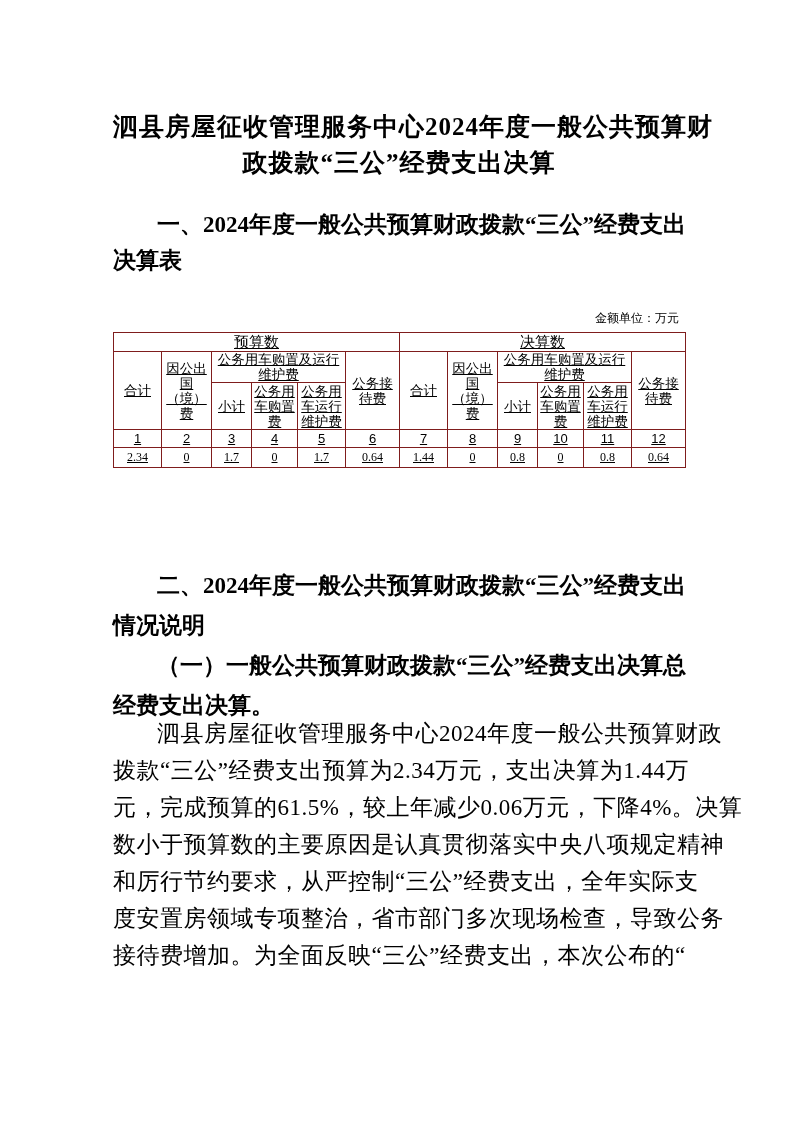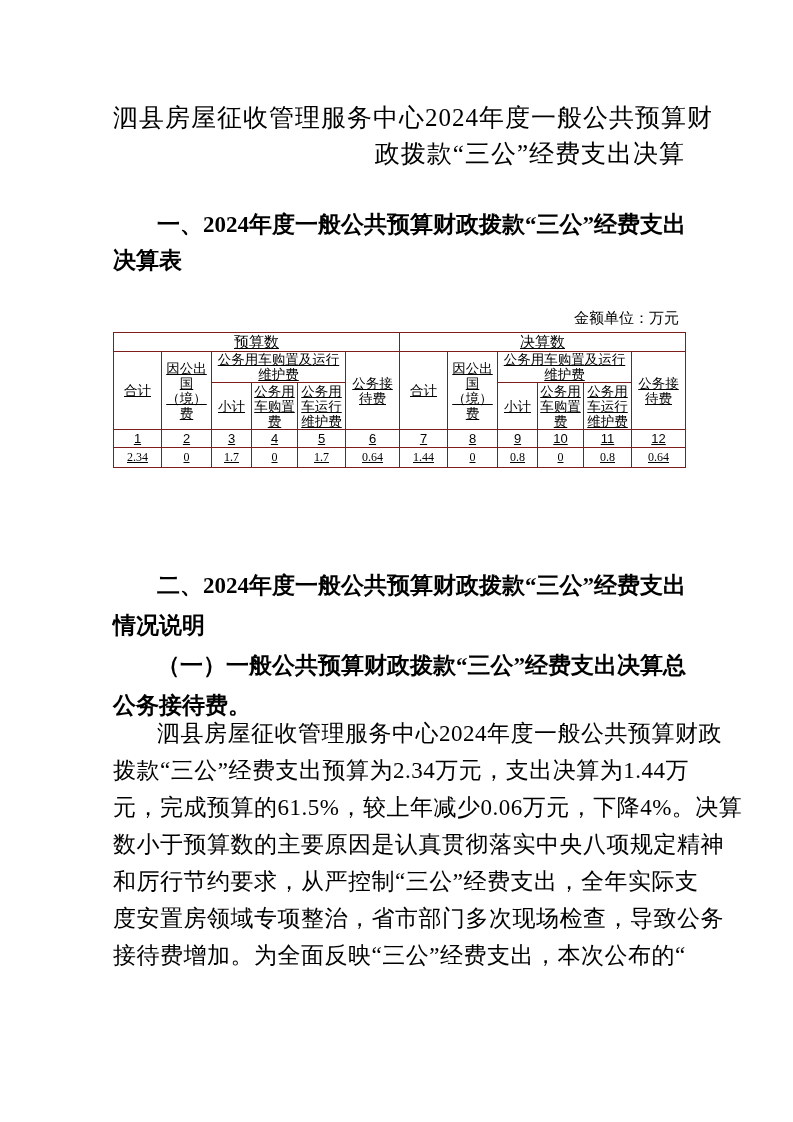--- a/index.html
+++ b/index.html
@@ -14,44 +14,44 @@
     margin: 0 auto;
     background: #ffffff;
     color: #000000;
     font-family: "Liberation Serif", "DejaVu Serif", serif;
     overflow: hidden;
   }
   .abs { position: absolute; left: 113px; width: 572px; }
 
   
   .doc-title {
-    top: 100px;
-    text-align: right;
+    top: 109px;
+    text-align: center;
     font-size: 25px;
-    font-weight: 400;
+    font-weight: 700;
     line-height: 36px;
     letter-spacing: 1px;
     white-space: nowrap;
   }
 
   
   .sec1 {
     top: 207px;
     font-size: 23px;
     font-weight: 700;
     line-height: 36px;
     white-space: nowrap;
   }
   .indent2 { text-indent: 44px; }
 
   
   .unit-label {
     top: 308px;
     text-align: right;
-    font-size: 15px;
+    font-size: 12px;
     line-height: 20px;
     padding-right: 6px;
     box-sizing: border-box;
   }
 
   
   .budget-table {
     top: 332px;
     border-collapse: collapse;
     table-layout: fixed;
@@ -190,21 +190,21 @@
       <td>0.64</td>
     </tr>
   </tbody>
     </table>
 
 
   <div class="abs sec2">
     <div class="indent2">二、2024年度一般公共预算财政拨款“三公”经费支出</div>
     <div>情况说明</div>
     <div class="indent2">（一）一般公共预算财政拨款“三公”经费支出决算总</div>
-    <div>公务接待费。</div>
+    <div>经费支出决算。</div>
   </div>
 
   <div class="abs body-par">
     <div class="indent2">泗县房屋征收管理服务中心2024年度一般公共预算财政</div>
     <div>拨款“三公”经费支出预算为2.34万元，支出决算为1.44万</div>
     <div>元，完成预算的61.5%，较上年减少0.06万元，下降4%。决算</div>
     <div>数小于预算数的主要原因是认真贯彻落实中央八项规定精神</div>
     <div>和厉行节约要求，从严控制“三公”经费支出，全年实际支</div>
     <div>度安置房领域专项整治，省市部门多次现场检查，导致公务</div>
     <div>接待费增加。为全面反映“三公”经费支出，本次公布的“</div>

